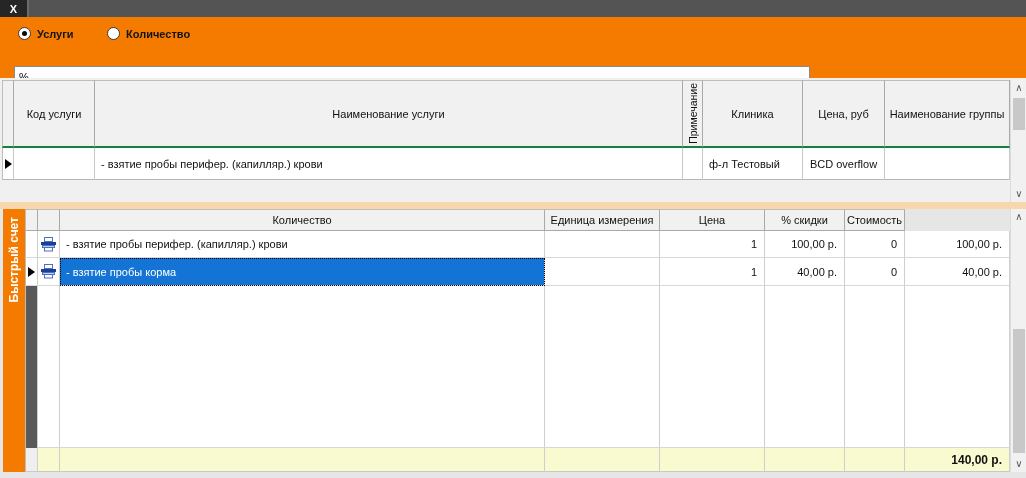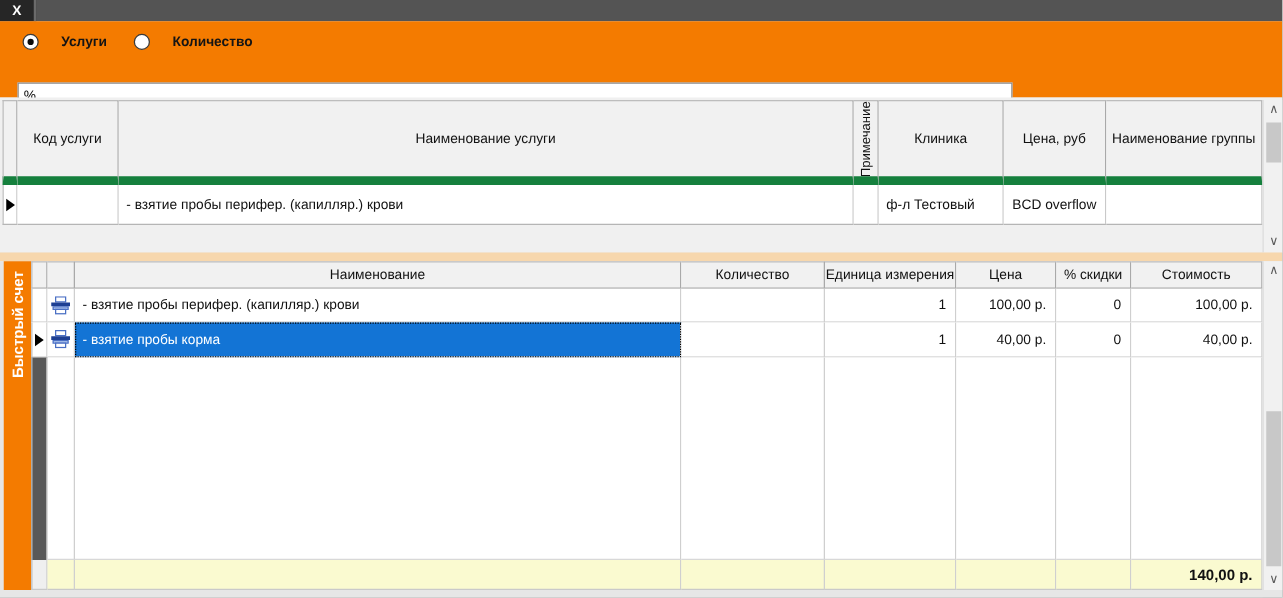--- a/index.html
+++ b/index.html
@@ -11,39 +11,39 @@
   
   .titlebar { position:absolute; left:0; top:0; width:1026px; height:17px; background:#545454; }
   .close-btn {
     position:absolute; left:0; top:0; width:29px; height:17px; background:#262626;
     color:#fff; font-weight:bold; font-size:11px; display:flex; align-items:center; justify-content:center;
     cursor:default; border-right:2px solid #6a6a6a;
   }
   .win-title { position:absolute; left:48px; top:0; height:17px; display:flex; align-items:center; color:#fff; font-size:11px;margin-top:16px; }
   
   .filter-panel { position:absolute; left:0; top:17px; width:1026px; height:61px; background:#f47b00; }
-  .radio { position:absolute; top:10px; display:flex; align-items:center; gap:18px; cursor:default; }
+  .radio { position:absolute; top:10px; display:flex; align-items:center; gap:6px; cursor:default; }
   .radio-1 { left:18px; } .radio-2 { left:107px; }
   .rb { width:13px; height:13px; border-radius:50%; background:#fff; border:1px solid #3a3a3a;
         display:flex; align-items:center; justify-content:center; }
   .rb .dot { width:5px; height:5px; border-radius:50%; background:#0a0a0a; display:none; }
   .rb.checked .dot { display:block; }
   .radio-label { font-weight:bold; color:#141414; }
   .search-input {
     position:absolute; left:14px; top:49px; width:796px; height:22px;
     border:1px solid #8a8a8a; background:#fff; font-family:"Liberation Sans",sans-serif;
     font-size:11px; padding:0 4px; outline:none;
   }
   
   .top-section { position:absolute; left:0; top:78px; width:1026px; height:124px; background:#f0f0f0; }
   .pgrid { display:grid; grid-template-columns:12px 81px 588px 20px 100px 82px 125px; position:absolute; left:2px; }
   .pheader { top:2px; height:68px; }
   .prow    { top:70px; height:32px; }
   .th {
-    background:#f1f1f1; border-right:1px solid #a9a9a9; border-bottom:7px solid #15803d; border-top:1px solid #bdbdbd;
+    background:#f1f1f1; border-right:1px solid #a9a9a9; border-bottom:2px solid #15803d; border-top:1px solid #bdbdbd;
     display:flex; align-items:center; justify-content:center; white-space:nowrap; overflow:hidden;
   }
   .th:first-child { border-left:1px solid #bdbdbd; }
   .td {
     background:#fff; border-right:1px solid #c9c9c9; border-bottom:1px solid #b5b5b5;
     display:flex; align-items:center; white-space:nowrap; overflow:hidden;
   }
   .td:first-child { border-left:1px solid #bdbdbd; }
   .td.pad-l { padding-left:6px; }
   .td.center { justify-content:center; }
@@ -144,21 +144,20 @@
 
   <div class="bottom-section">
     <div class="band">
       <span class="band-label">Быстрый счет</span>
     </div>
 
     <div class="btable">
       <div class="bgrid">
         <div class="bh"></div>
         <div class="bh"></div>
-        <div class="bh">Наименование</div>
         <div class="bh">Количество</div>
         <div class="bh">Единица измерения</div>
         <div class="bh">Цена</div>
         <div class="bh">% скидки</div>
         <div class="bh">Стоимость</div>
       </div>
 
       <div class="bgrid r1">
         <div class="bc"></div>
         <div class="bc printer-cell">

